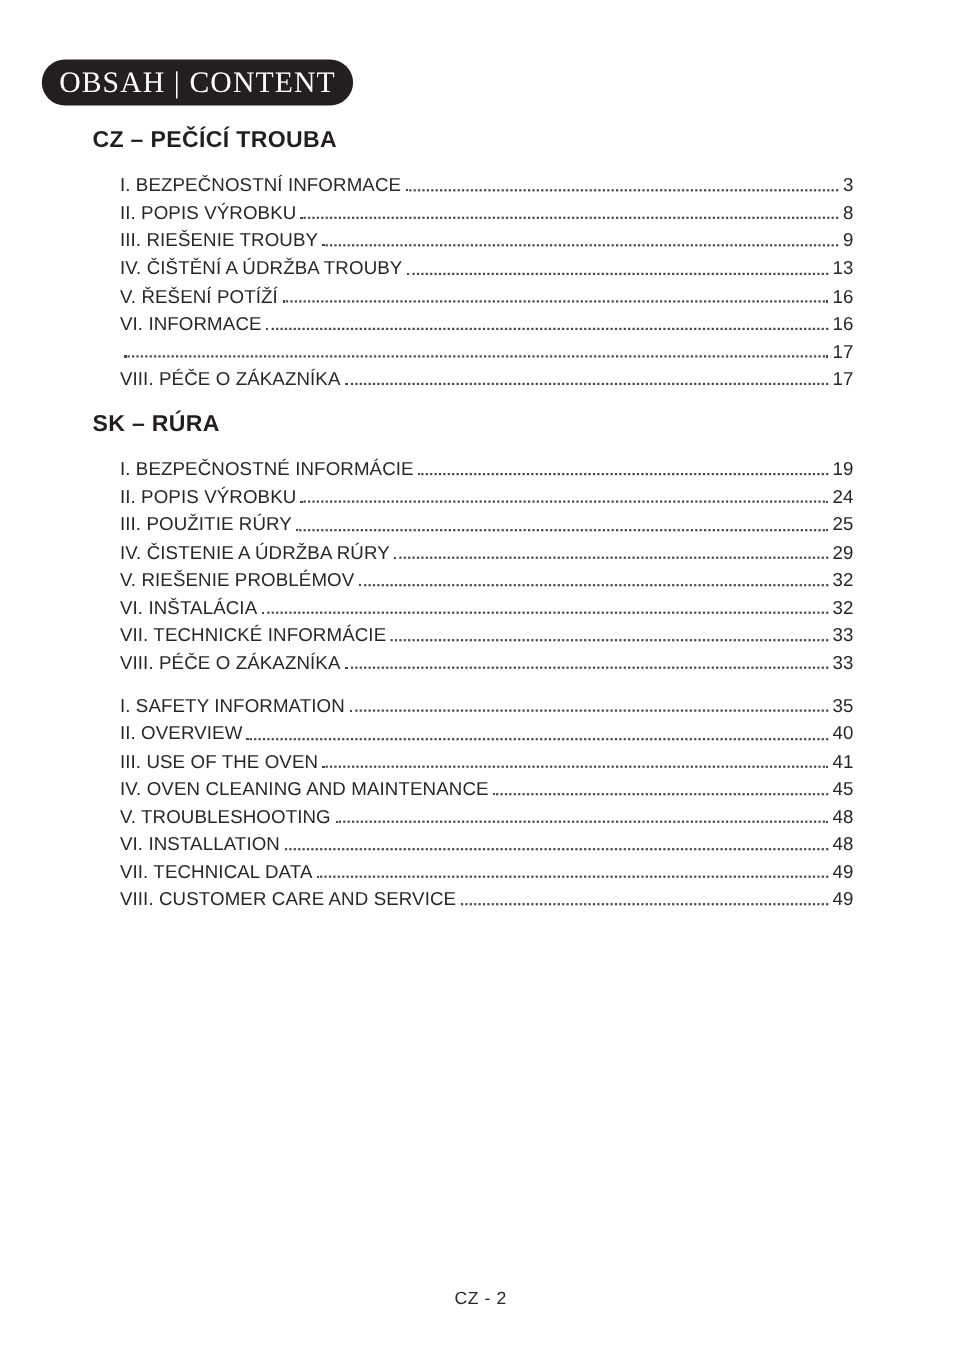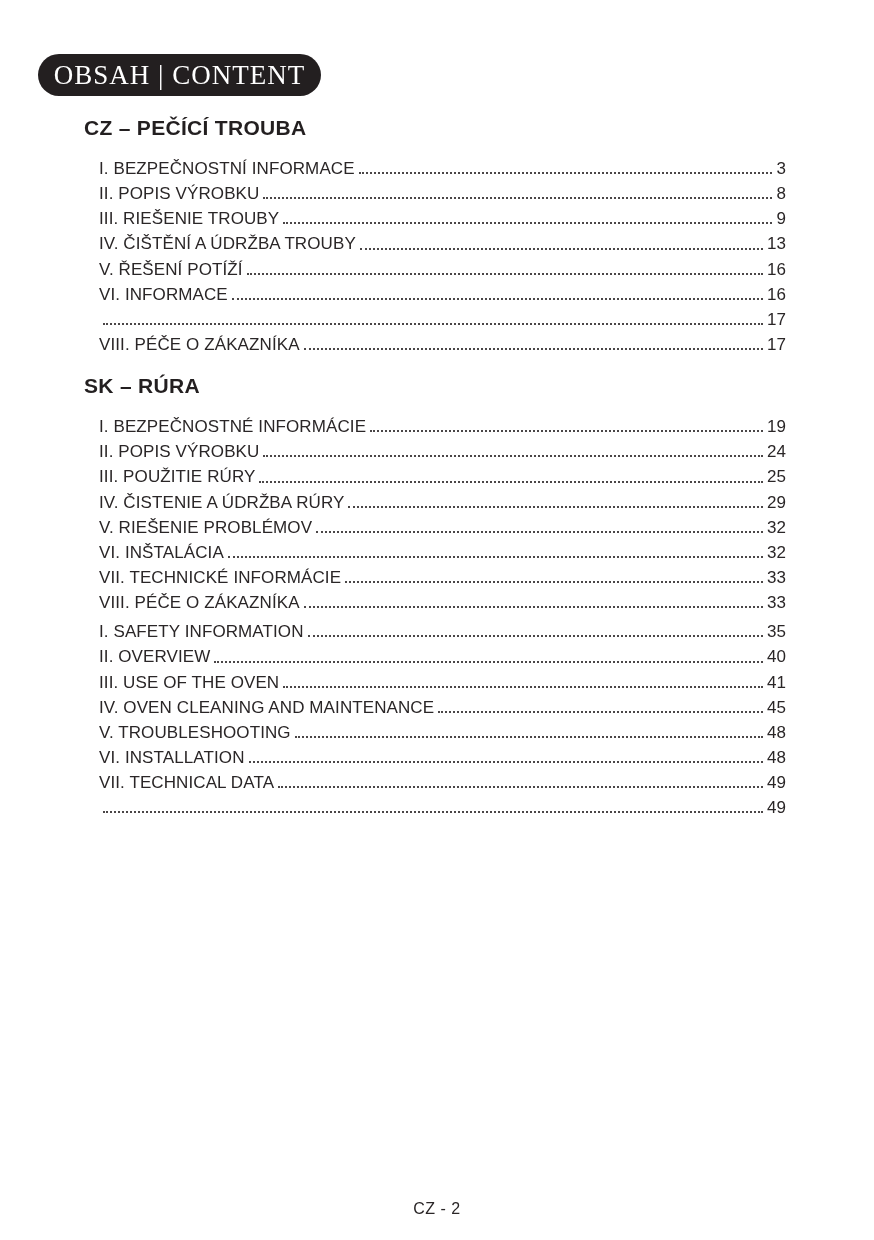--- a/index.html
+++ b/index.html
@@ -46,21 +46,21 @@
   .toc-section { margin: 0; }
   .section-title {
     margin: 16px;
     font-size: 21px;
     font-weight: bold;
     line-height: 25px;
     height: 25px;
     letter-spacing: 0.3px;
     color: #231f20;
   }
-  .entries { margin: 4px; }
+  .entries { margin: 14px; }
   .toc-entry {
     display: flex;
     align-items: baseline;
     margin-left: 27px;
     height: 25.15px;
     line-height: 25.15px;
     font-size: 17px;
     letter-spacing: 0.1px;
     color: #2a2627;
     white-space: nowrap;
@@ -73,21 +73,21 @@
     margin: 0 4px 7px 4px;
     min-width: 20px;
   }
   .entry-page {
     flex: 0 0 auto;
     text-align: right;
   }
   .footer {
     position: absolute;
     left: 0;
-    top: 1200px;
+    top: 1172px;
     width: 100%;
     text-align: center;
     font-size: 16px;
     letter-spacing: 0.5px;
     color: #2a2627;
   }
 </style>
 </head>
 <body>
 
@@ -239,20 +239,21 @@
     <span class="entry-page">48</span>
   </div>
 
   <div class="toc-entry">
     <span class="entry-label">VII. TECHNICAL DATA</span>
     <span class="dots"></span>
     <span class="entry-page">49</span>
   </div>
 
   <div class="toc-entry">
+    <span class="entry-label">VIII. CUSTOMER CARE AND SERVICE</span>
     <span class="dots"></span>
     <span class="entry-page">49</span>
   </div>
 </div>
   </section>
 </div>
 
   <div class="footer">CZ - 2</div>
 
 </div>

